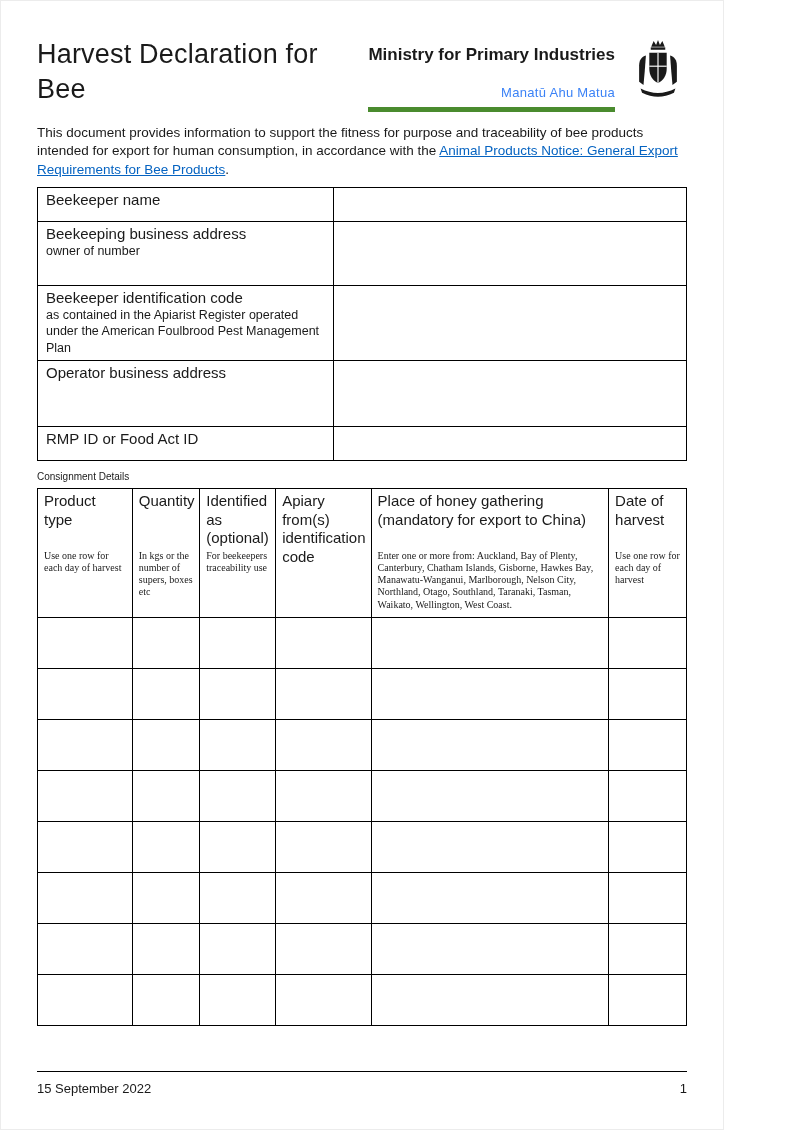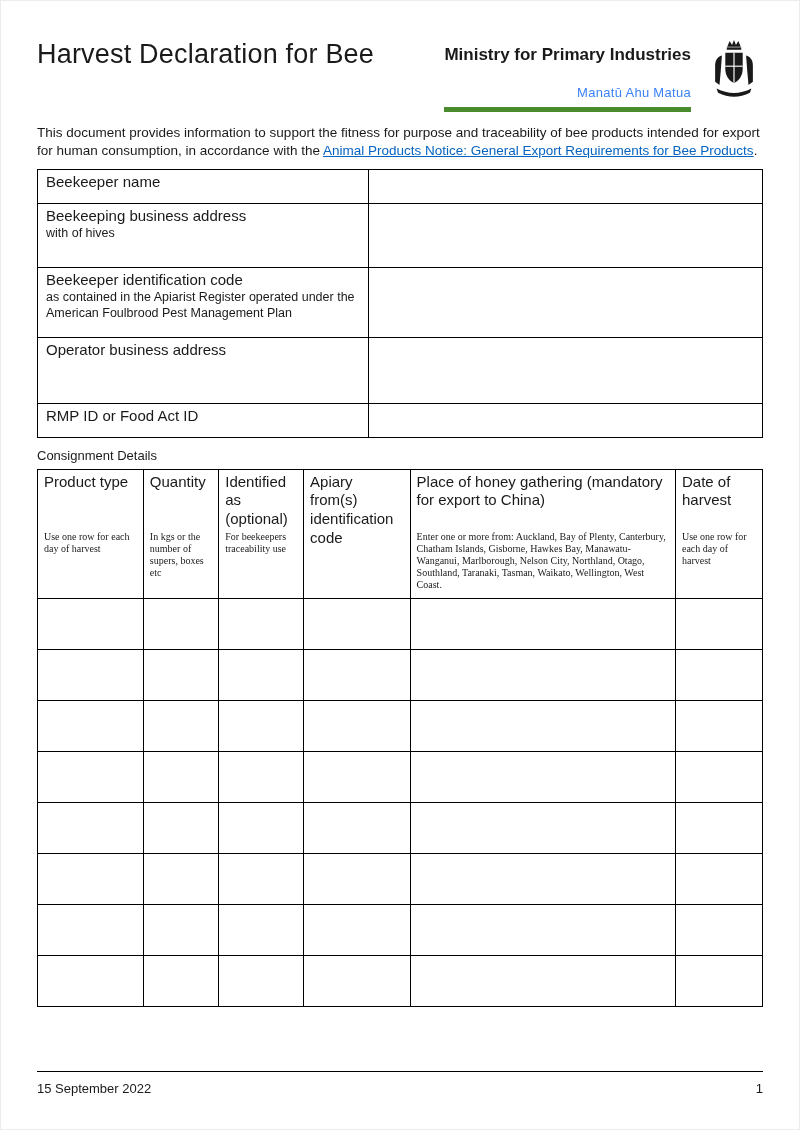--- a/index.html
+++ b/index.html
@@ -2,21 +2,21 @@
 <html style="--accent-green: #4a8b2e; --link-blue: #0563c1;"><head>
 <meta charset="utf-8">
 <style>
   html, body { margin:0; padding:0; }
   body {
     width:800px; height:1130px; overflow:hidden;
     background:#ffffff; color:#1a1a1a;
     font-family:"Liberation Sans", sans-serif;
   }
   .page {
-    position:relative; width:800px; height:1130px; box-sizing:border-box;
+    position:relative; width:724px; height:1130px; box-sizing:border-box;
     padding:36px 36px 0 36px; background:#fff; border:1px solid #ececec;
   }
 
   
   .doc-header { display:flex; justify-content:space-between; align-items:flex-start; }
   .title { margin:0; font-size:27px; font-weight:400; line-height:1.28; letter-spacing:0.2px; }
   .brand { display:flex; align-items:flex-start; gap:14px; margin-top:8px; }
   .brand-text { display:flex; flex-direction:column; align-items:flex-end; }
   .brand-name { font-size:17px; font-weight:700; white-space:nowrap; }
   .brand-maori { font-size:13px; color:#3b82f6; margin-top:20px; letter-spacing:0.3px; }
@@ -31,21 +31,21 @@
   table { border-collapse:collapse; width:100%; }
   .details-table { margin-top:8px; }
   .details-table td { border:1px solid #000; vertical-align:top; padding:3px 8px 4px; }
   .label-col { width:45.6%; }
   .lbl { font-size:15px; }
   .lbl-suffix { font-size:12.5px; }
   .lbl-sub { font-size:12.5px; margin-top:1px; line-height:1.3; }
   .rh26 td { height:26px; } .rh48 td { height:48px; } .rh56 td { height:56px; }
   .rh58 td { height:58px; } .rh62 td { height:62px; }
 
-  .section-label { margin-top:10px; font-size:13px; }
+  .section-label { margin-top:10px; font-size:10px; }
 
   .consignment-table { margin-top:6px; table-layout:fixed; }
   .consignment-table th, .consignment-table td { border:1px solid #000; }
   .consignment-table th {
     font-weight:400; text-align:left; vertical-align:top; padding:3px 6px 6px;
   }
   .th-main { font-size:15px; line-height:1.25; min-height:58px; }
   .th-sub { font-size:10px; line-height:1.22;font-family:Liberation Serif, serif; }
   .consignment-table tbody td { height:48px; background:#fff; }
 
@@ -97,21 +97,21 @@
         <col>
       </colgroup>
     <tbody>
       <tr class="rh26">
         <td><span class="lbl">Beekeeper name</span></td>
         <td></td>
       </tr>
       <tr class="rh56">
         <td>
           <div class="lbl">Beekeeping business address</div>
-          <div class="lbl-sub">with of hives</div>
+          <div class="lbl-sub">owner of number</div>
         </td>
         <td></td>
       </tr>
       <tr class="rh62">
         <td>
           <div class="lbl">Beekeeper identification code</div>
           <div class="lbl-sub">as contained in the Apiarist Register operated under the American Foulbrood Pest Management Plan</div>
         </td>
         <td></td>
       </tr>

